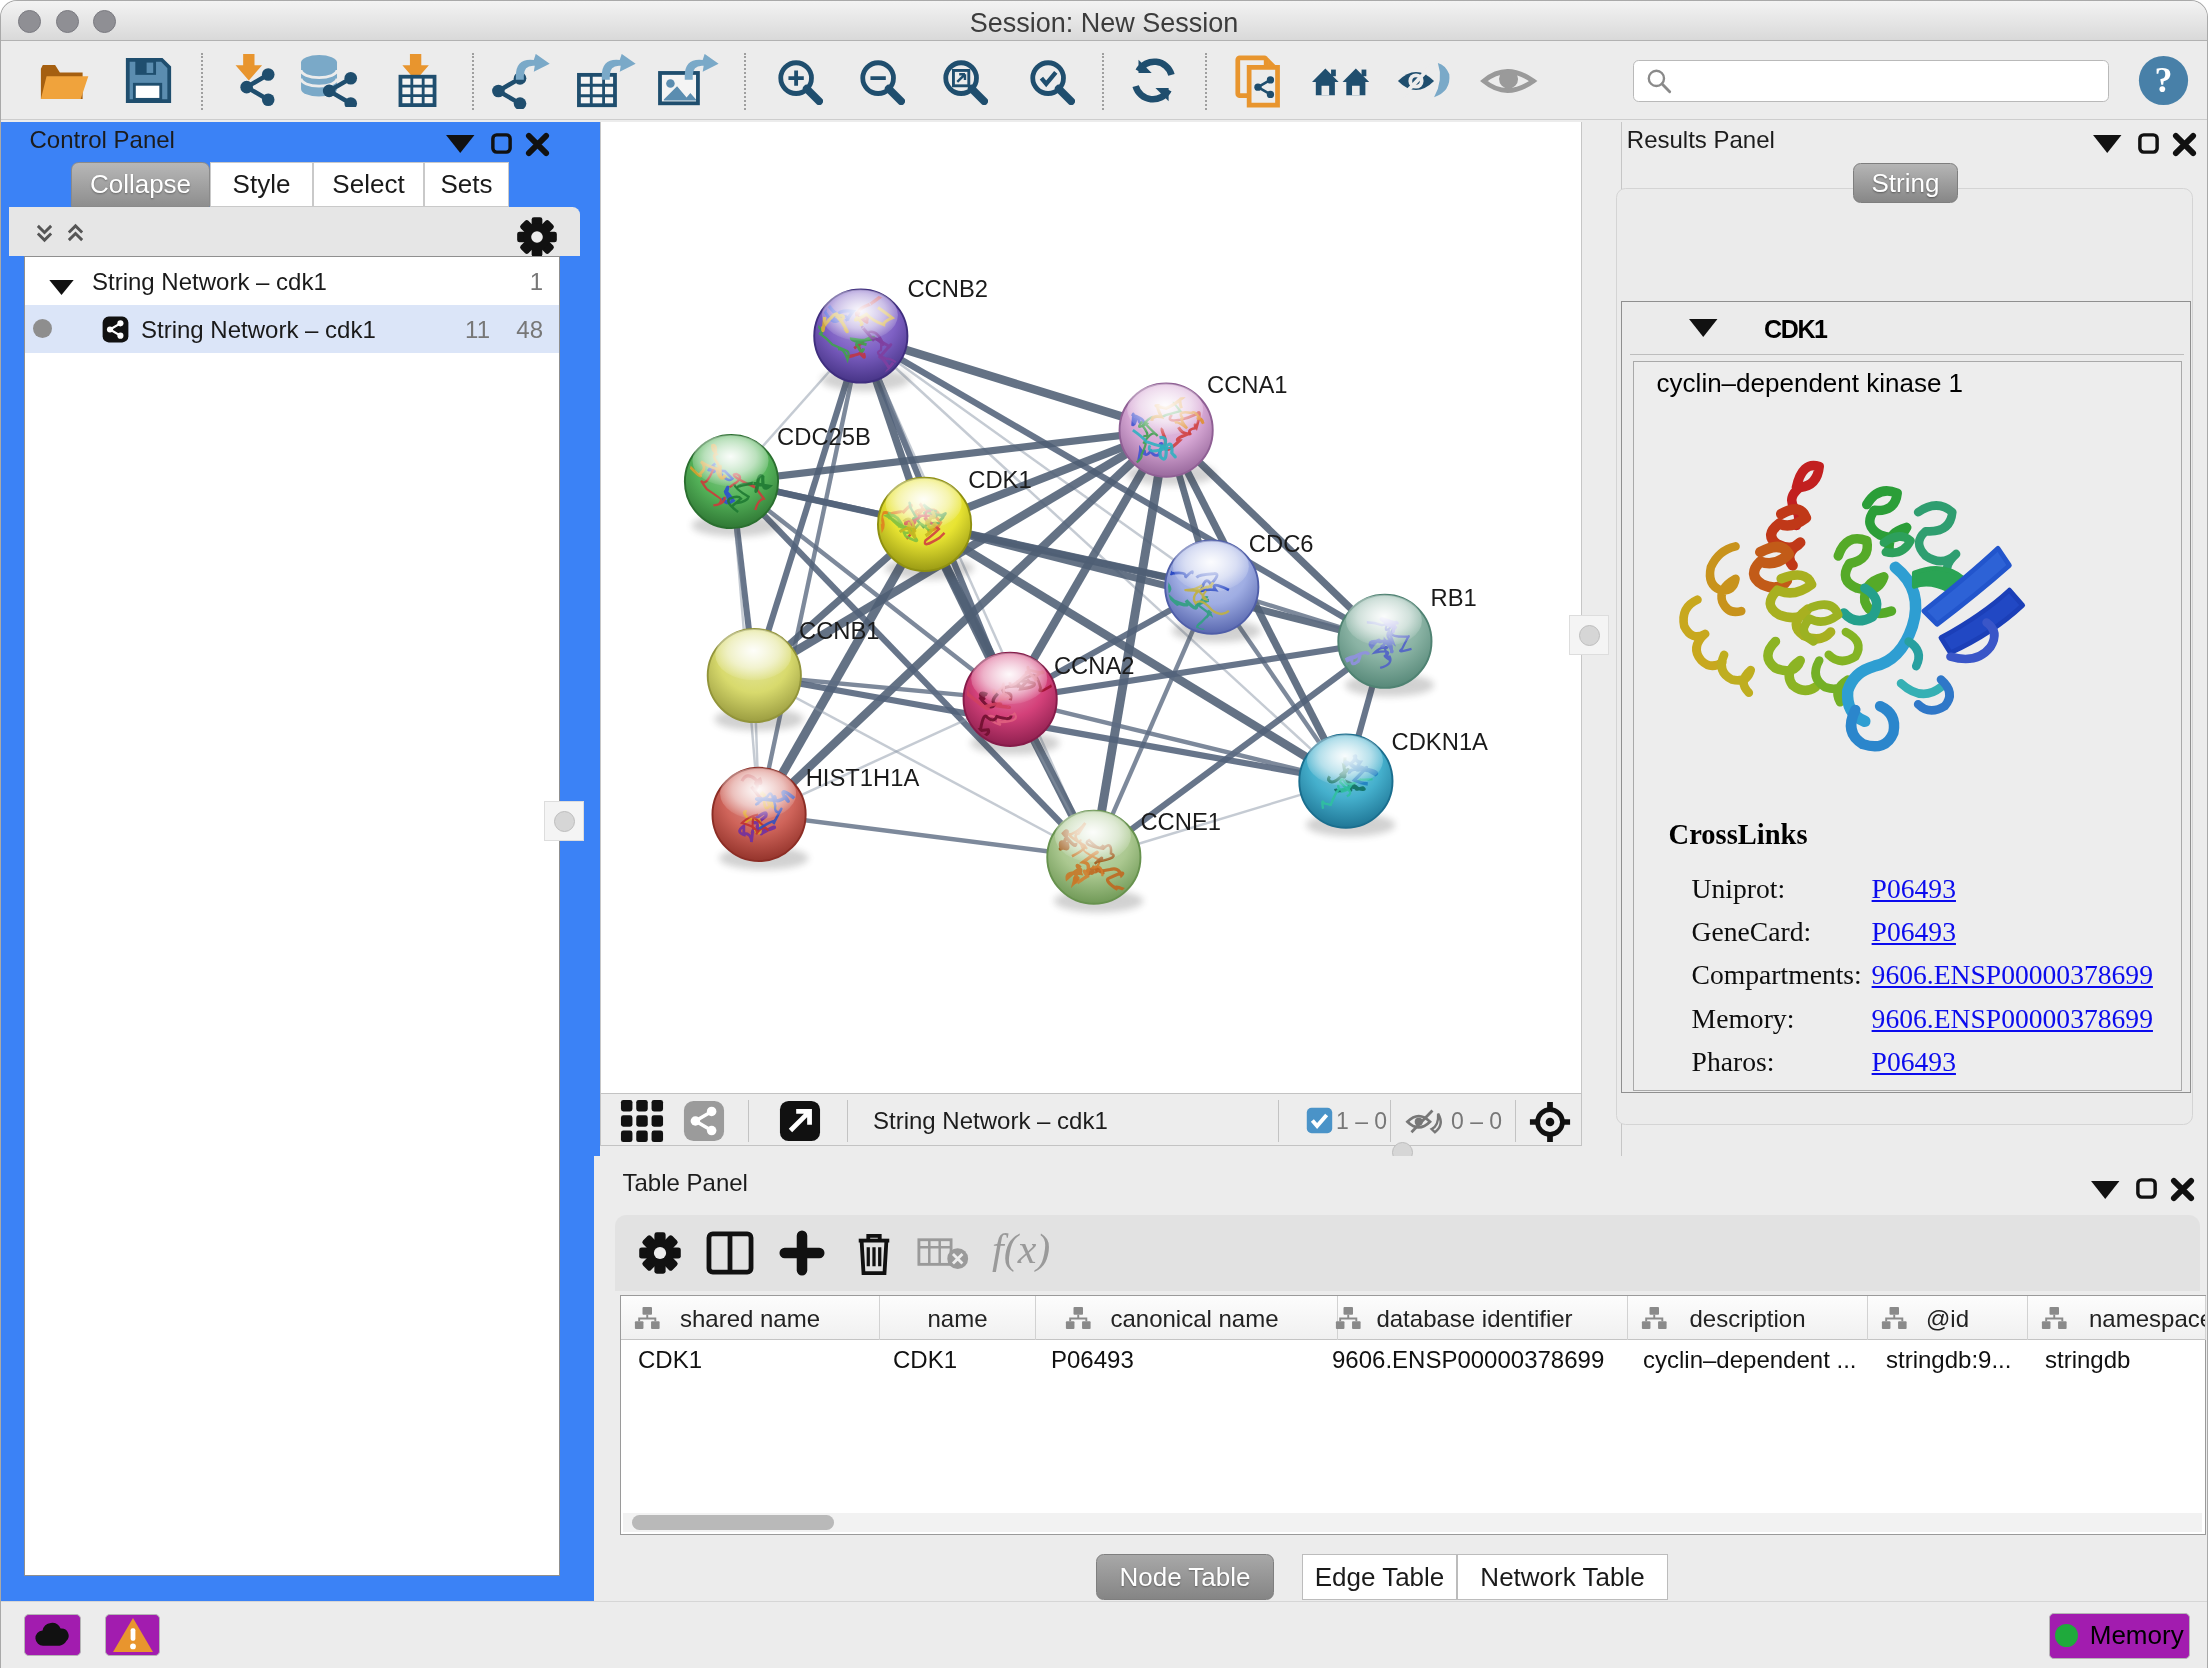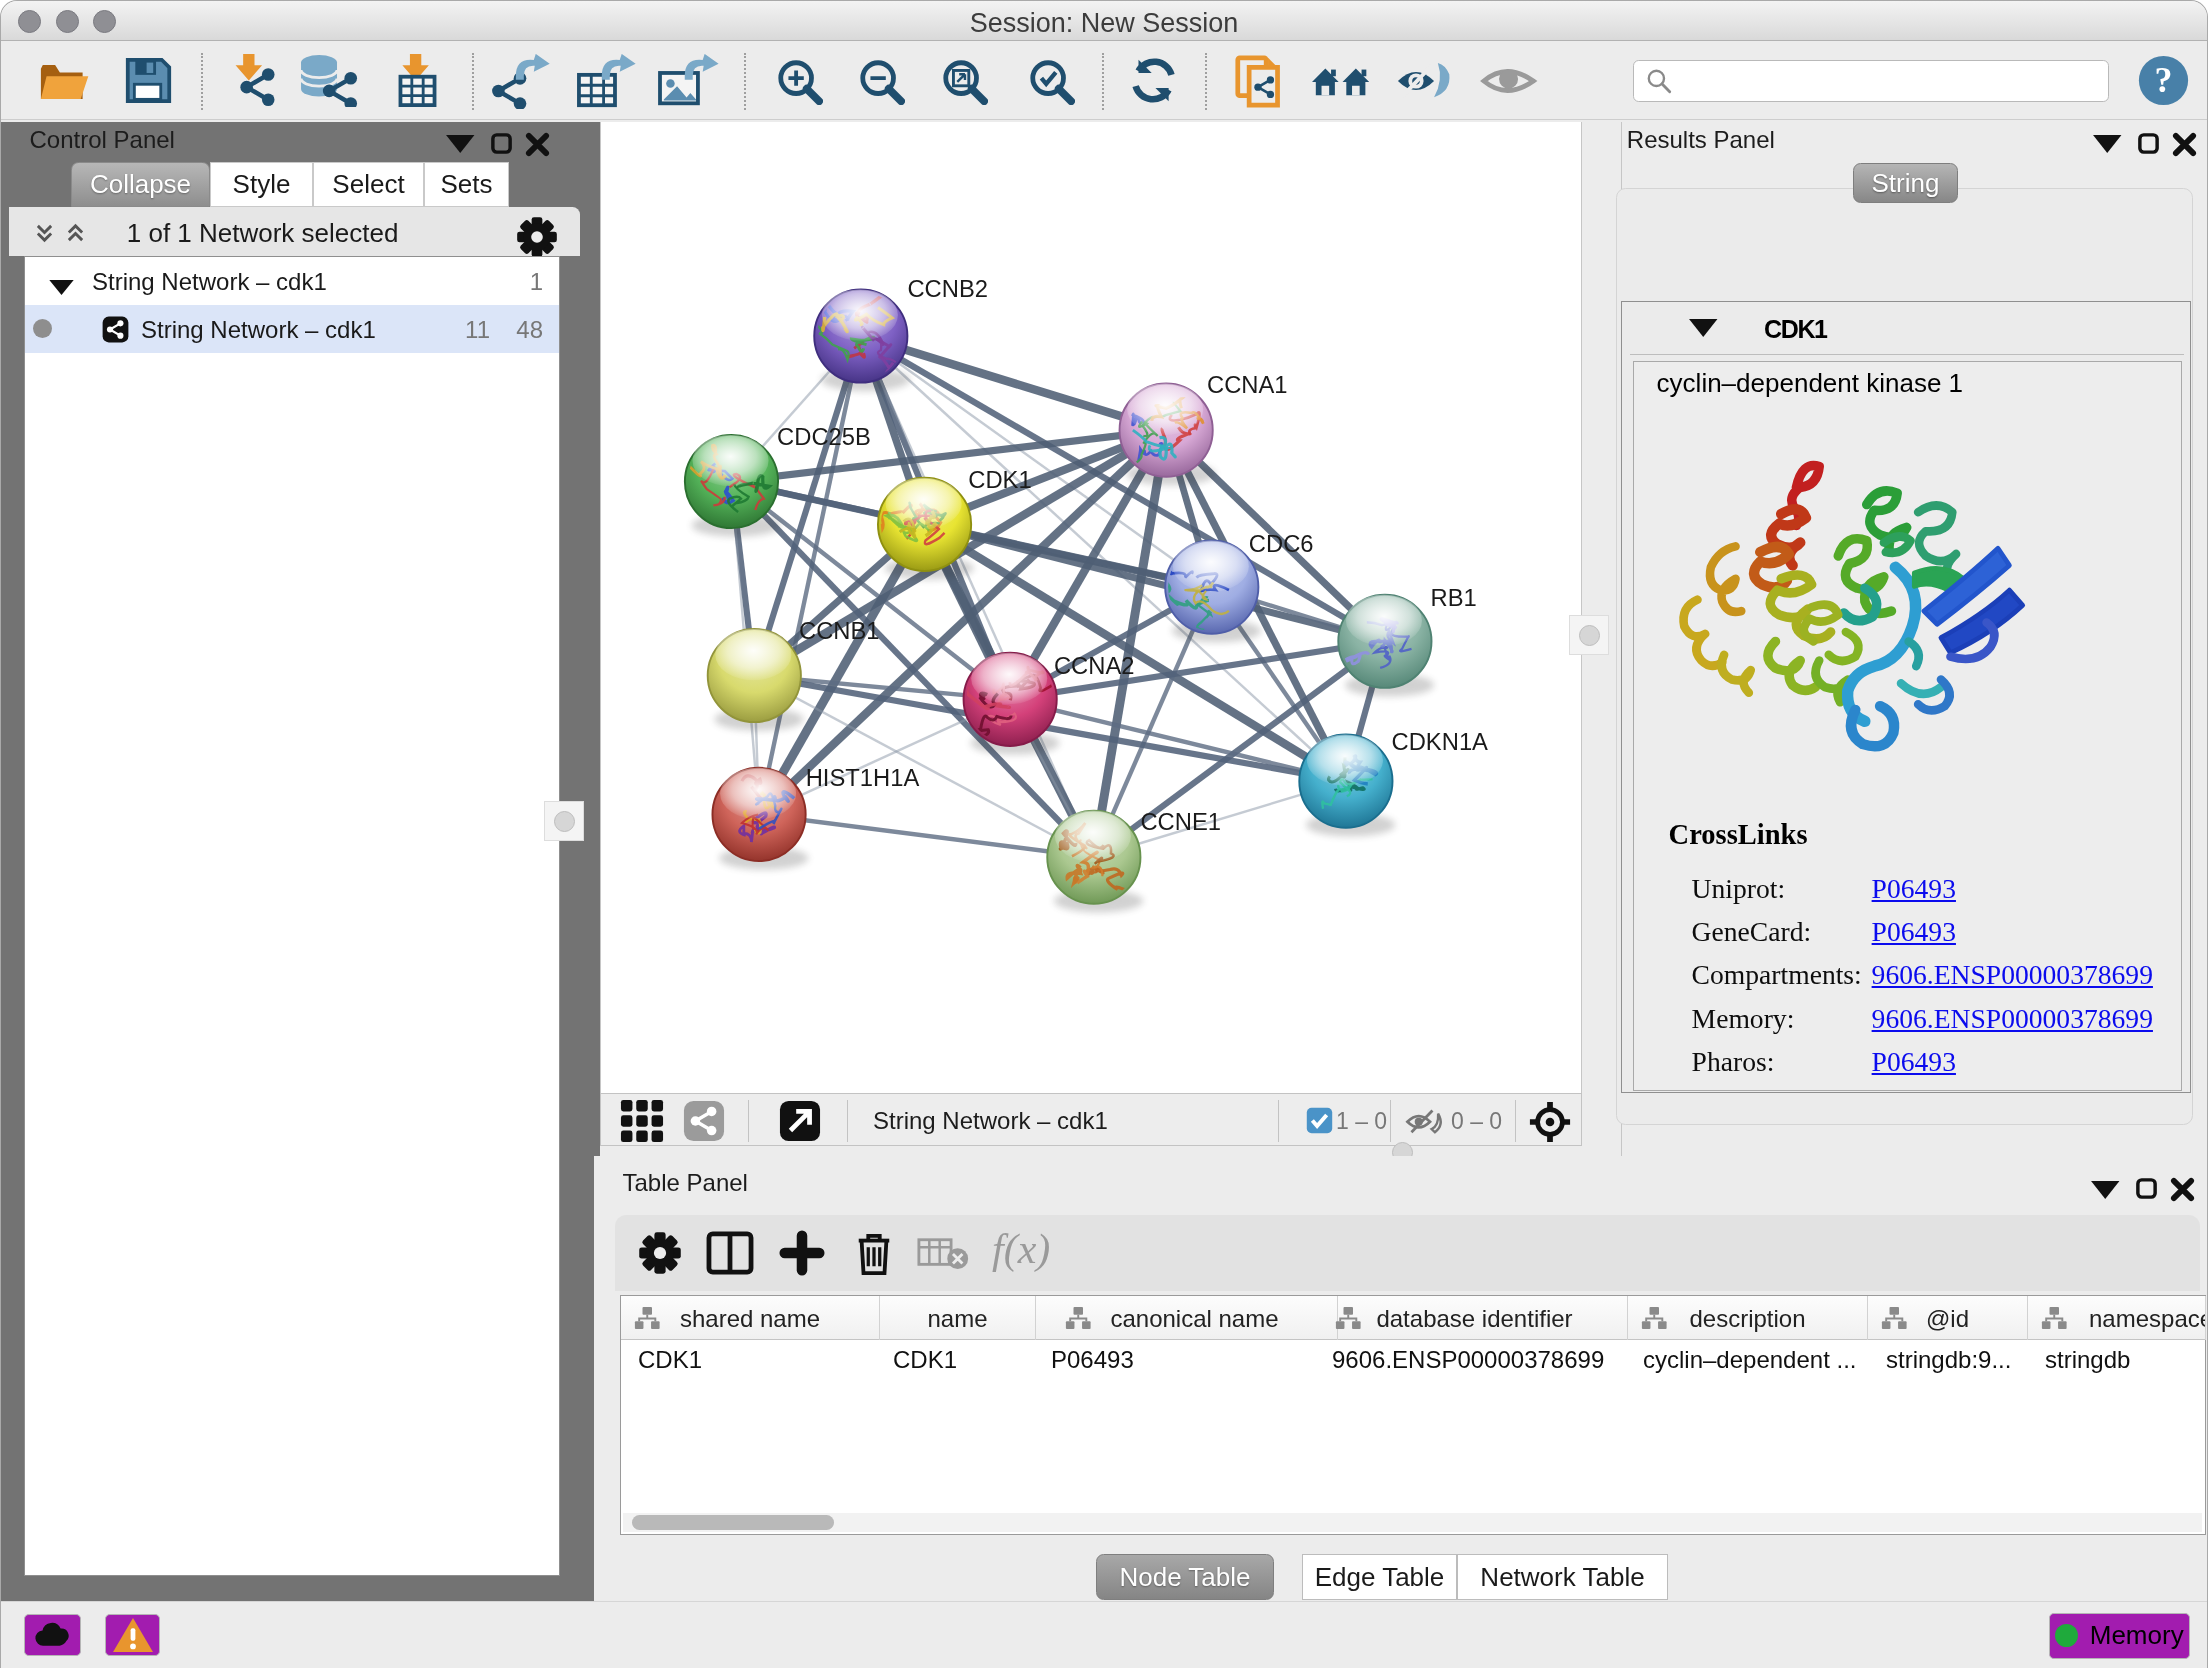--- a/index.html
+++ b/index.html
@@ -8,21 +8,21 @@
  border:1.9px solid #a9a9a9;border-bottom:none;overflow:hidden}
 .titlebar{position:absolute;left:0;top:0;width:100%;height:40px;
  background:linear-gradient(#f3f3f3,#d9d9d9);border-bottom:1.9px solid #b2b2b2;border-radius:15px 15px 0 0}
 .tl{position:absolute;top:8.6px;width:23px;height:23px;border-radius:50%;background:#8f8f94;border:1px solid #7a7a80}
 .title{position:absolute;top:6.7px;left:0;width:100%;text-align:center;font-size:27px;color:#3c3c3c}
 .toolbar{position:absolute;left:0;top:42px;width:100%;height:77px;background:#ececec;border-bottom:1.9px solid #cdcdcd}
 .tsep{position:absolute;top:9.5px;height:57px;width:0;border-left:2.9px dotted #9f9f9f}
 .search{position:absolute;left:1632px;top:17px;width:476px;height:42px;background:#fff;
  border:1.9px solid #b9b9b9;border-radius:5.7px}
 .panel-title{font-size:24px;color:#1c1c1c}
-.ctrl{position:absolute;left:0;top:121px;width:599px;height:1481px;background:#737373}
+.ctrl{position:absolute;left:0;top:121px;width:599px;height:1481px;background:#3b82f6}
 .tab{position:absolute;top:40px;height:45px;font-size:26px;text-align:center;line-height:43px;color:#1a1a1a;
  background:#fff;border:1px solid #c9c9c9}
 .tab.sel{background:linear-gradient(#b7b7b7,#8e8e8e);color:#fff;border:1px solid #8a8a8a;border-radius:7.6px 7.6px 0 0;text-shadow:0 1px 1.9px rgba(0,0,0,.35)}
 .netbar{position:absolute;left:7.6px;top:85px;width:571px;height:49px;background:#e6e6e6;border-radius:0 7.6px 0 0}
 .listbox{position:absolute;left:23px;top:134px;width:536px;height:1320px;background:#fff;border:1.9px solid #8f8f8f}
 .lrow{position:absolute;left:0;width:100%;height:48px;font-size:24px;color:#1a1a1a}
 .lsel{background:#dbe5f8}
 .netview{position:absolute;left:599px;top:121px;width:982px;height:971px;background:#fff;border-left:1.9px solid #c6c6c6;border-right:1.9px solid #c6c6c6;overflow:hidden}
 .netstrip{position:absolute;left:599px;top:1092px;width:982px;height:53px;background:#ededed;
  border:1.9px solid #c3c3c3;border-radius:0}
@@ -231,21 +231,20 @@
       <div class="tab" style="left:209px;width:103px">Style</div>
       <div class="tab" style="left:312px;width:111px">Select</div>
       <div class="tab" style="left:423px;width:85px">Sets</div>
     <div class="netbar">
       <div style="position:absolute;left:26px;top:16px"><svg width="19" height="20" viewBox="0 0 20 21">
             <path d="M3 3 L10 10 L17 3 M3 11 L10 18 L17 11" fill="none" stroke="#555" stroke-width="3"></path>
           </svg></div>
       <div style="position:absolute;left:57px;top:16px"><svg width="19" height="20" viewBox="0 0 20 21">
             <path d="M3 10 L10 3 L17 10 M3 18 L10 11 L17 18" fill="none" stroke="#555" stroke-width="3"></path>
           </svg></div>
-      <div style="position:absolute;left:0;right:63px;top:10.5px;text-align:center;font-size:26px;color:#1a1a1a">1 of 1 Network selected</div>
       <div style="position:absolute;left:507px;top:8.6px"><svg width="42" height="42" viewBox="-18 -18 36 36">
             <g>
               <rect x="-4.6" y="-17" width="9.2" height="10" rx="2" transform="rotate(0)" fill="#111"></rect>
               <rect x="-4.6" y="-17" width="9.2" height="10" rx="2" transform="rotate(45)" fill="#111"></rect>
               <rect x="-4.6" y="-17" width="9.2" height="10" rx="2" transform="rotate(90)" fill="#111"></rect>
               <rect x="-4.6" y="-17" width="9.2" height="10" rx="2" transform="rotate(135)" fill="#111"></rect>
               <rect x="-4.6" y="-17" width="9.2" height="10" rx="2" transform="rotate(180)" fill="#111"></rect>
               <rect x="-4.6" y="-17" width="9.2" height="10" rx="2" transform="rotate(225)" fill="#111"></rect>
               <rect x="-4.6" y="-17" width="9.2" height="10" rx="2" transform="rotate(270)" fill="#111"></rect>
               <rect x="-4.6" y="-17" width="9.2" height="10" rx="2" transform="rotate(315)" fill="#111"></rect>

